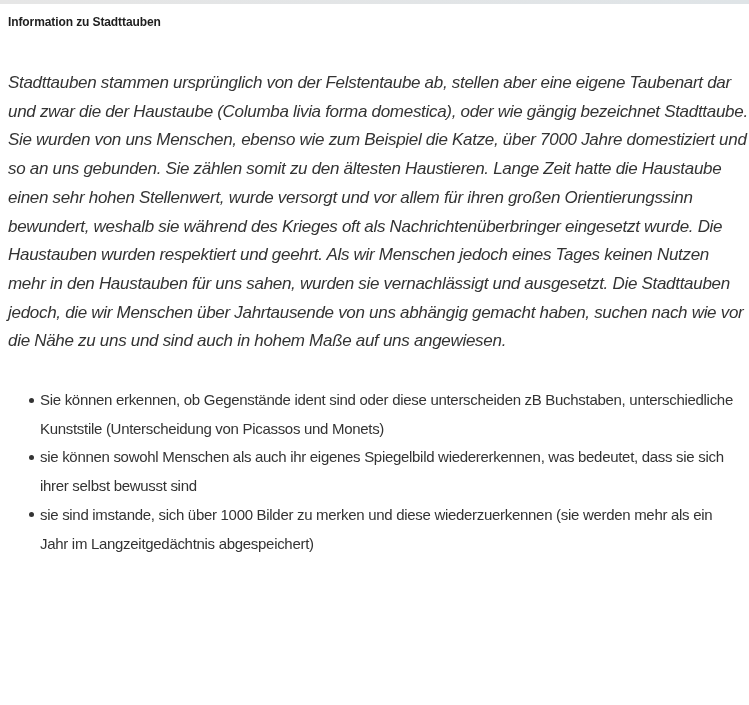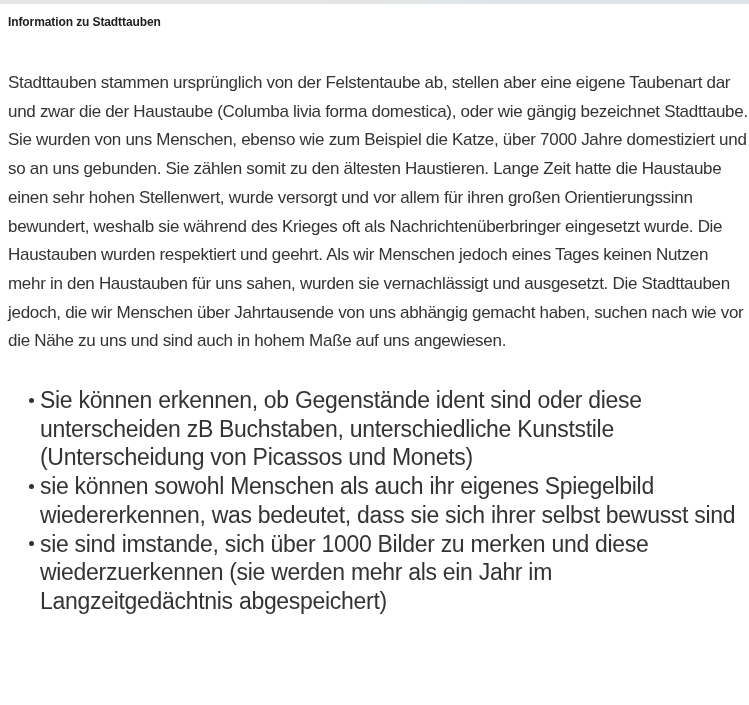--- a/index.html
+++ b/index.html
@@ -29,37 +29,38 @@
     margin: 9px 0 0 0;
     line-height: 19px;
     letter-spacing: -0.1px;
   }
   p.body-text {
     font-size: 17px;
     line-height: 28.7px;
     letter-spacing: -0.3px;
     margin: 0;
     color: #333333;
+    font-style: italic;
   }
   p.intro-paragraph {
     margin-top: 37px;
     width: 740px;
   }
   p.list-intro {
     margin-top: 24px;
     width: 740px;
   }
   ul.facts-list {
     margin: 30px 0 0 0;
     padding: 0 0 0 32px;
     list-style: none;
   }
   ul.facts-list li {
     position: relative;
-    font-size: 23px;
+    font-size: 15px;
     line-height: 28.7px;
     letter-spacing: -0.3px;
     color: #333333;
     width: 700px;
   }
   ul.facts-list li::before {
     content: "";
     position: absolute;
     left: -11px;
     top: 11.5px;

